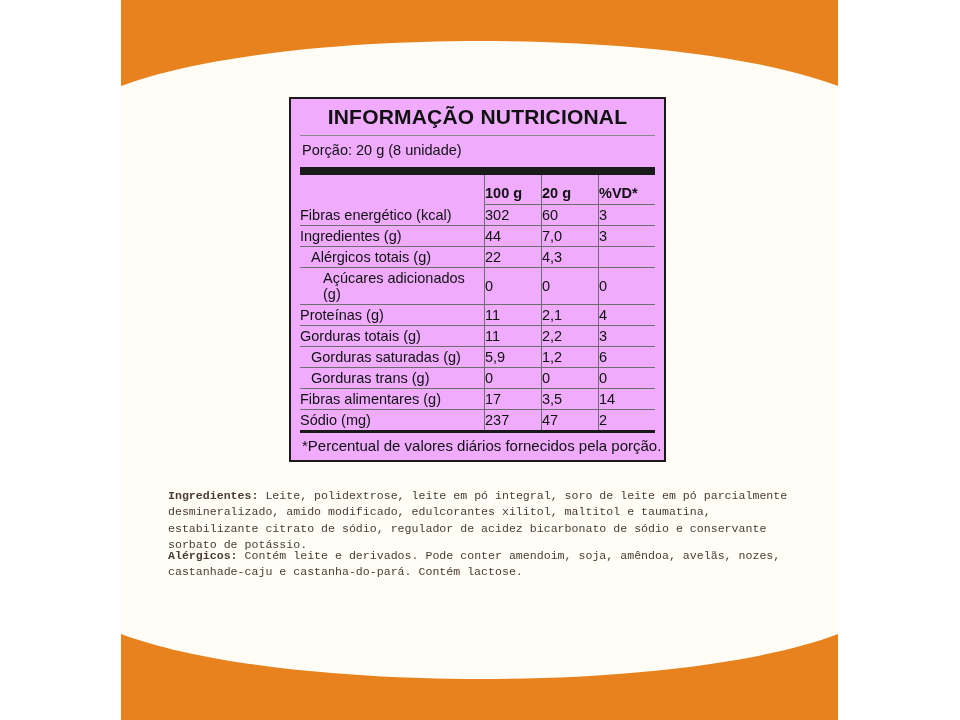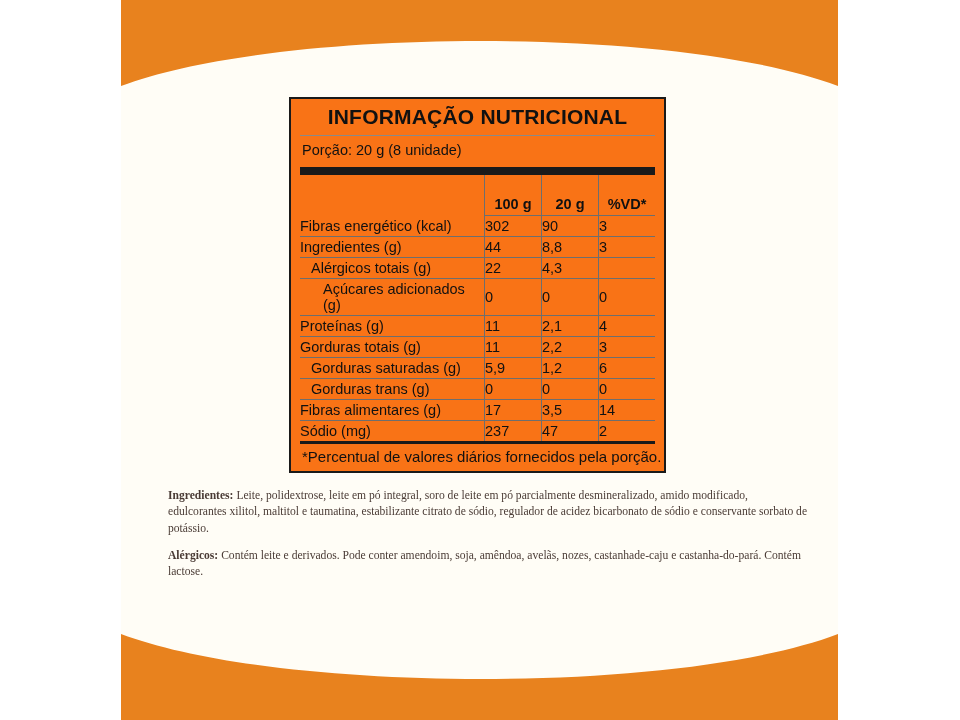--- a/index.html
+++ b/index.html
@@ -36,21 +36,21 @@
     pointer-events: none;
   }
 
   
   .nutri-box {
     position: absolute;
     left: 168px;
     top: 97px;
     width: 377px;
     box-sizing: border-box;
-    background: #f97316;
+    background: #f0abfc;
     border: 2px solid #1a1a1a;
     padding: 0;
   }
   .nutri-title {
     text-align: center;
     font-size: 21px;
     font-weight: bold;
     color: #111111;
     letter-spacing: .2px;
     padding: 6px 0 7px 0;
@@ -85,22 +85,22 @@
   }
   table.nutri td, table.nutri th {
     padding: 2px 0 2px 0;
     font-weight: normal;
     border-bottom: 1px solid #6e6e6e;
     vertical-align: middle;
   }
   table.nutri tr.head-row th {
     border-bottom: 1px solid #6e6e6e;
     font-weight: bold;
-    text-align: center;
-    padding: 21px 0 3px 0;
+    text-align: left;
+    padding: 10px 0 3px 0;
   }
   table.nutri tr.head-row th.nutrient-head {
     border-bottom: none;
   }
   td.nutrient, th.nutrient-head {
     text-align: left;
     padding-left: 2px;
   }
   td.nutrient.ind1 { padding-left: 11px; }
   td.nutrient.ind2 { padding-left: 23px; }
@@ -125,21 +125,21 @@
   }
 
   
   .copy {
     position: absolute;
     left: 47px;
     width: 640px;
     color: #4a3b35;
     font-size: 11.6px;
     line-height: 1.42;
-    font-family: Liberation Serif, serif;
+    font-family: Liberation Mono, monospace;
   }
   .copy.ingredients { top: 488px; }
   .copy.allergens   { top: 548px; }
   .copy b { font-weight: bold; }
 </style>
 </head>
 <body>
 
 <div id="root">
 
@@ -168,27 +168,27 @@
             <th class="nutrient-head"></th>
             <th class="val-head">100 g</th>
             <th class="val-head">20 g</th>
             <th class="val-head">%VD*</th>
           </tr>
         </thead>
         <tbody>
           <tr>
             <td class="nutrient">Fibras energético (kcal)</td>
             <td class="val">302</td>
-            <td class="val">90</td>
+            <td class="val">60</td>
             <td class="val">3</td>
           </tr>
           <tr>
             <td class="nutrient">Ingredientes (g)</td>
             <td class="val">44</td>
-            <td class="val">8,8</td>
+            <td class="val">7,0</td>
             <td class="val">3</td>
           </tr>
           <tr>
             <td class="nutrient ind1">Alérgicos totais (g)</td>
             <td class="val">22</td>
             <td class="val">4,3</td>
             <td class="val"></td>
           </tr>
           <tr>
             <td class="nutrient ind2">Açúcares adicionados (g)</td>

